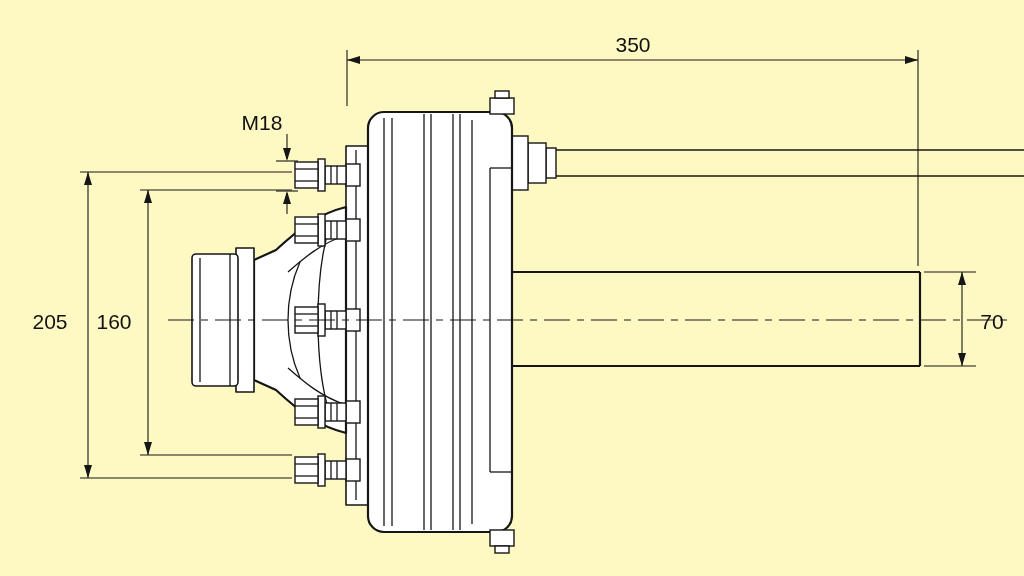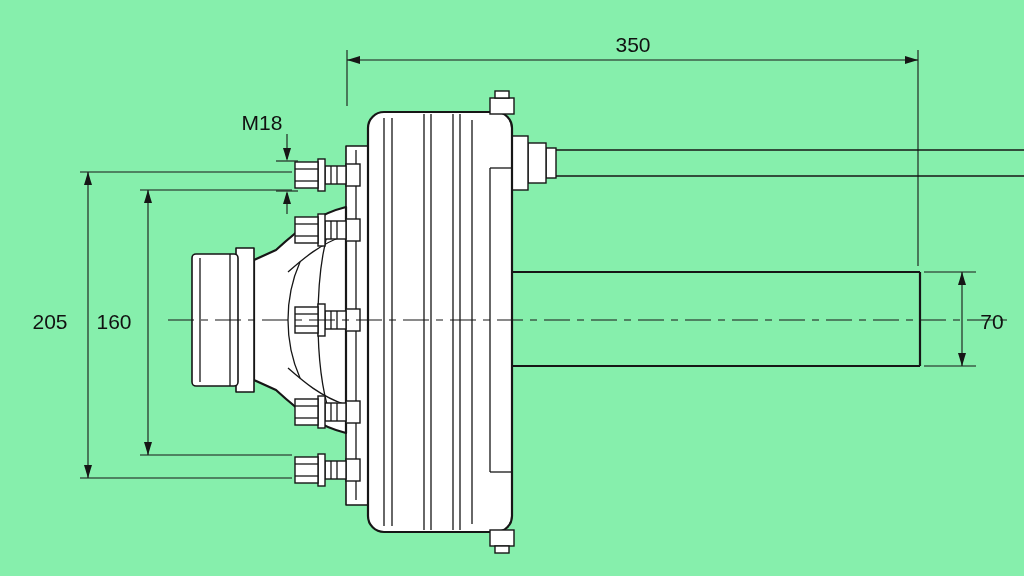--- a/index.html
+++ b/index.html
@@ -1,17 +1,17 @@
 <!DOCTYPE html>
 <html><head>
 <meta charset="utf-8">
 <style>
   html,body { margin:0; padding:0; background:#ffffff; }
   .canvas {
-    width:1024px; height:576px; background:#86efac;
+    width:1024px; height:576px; background:#fef9c3;
     position:relative; overflow:hidden;
     font-family:"Liberation Sans", sans-serif;
   }
   svg { display:block; }
   .outline  { fill:#ffffff; stroke:#161616; stroke-width:2.2; stroke-linejoin:round; }
   .outline2 { fill:#ffffff; stroke:#161616; stroke-width:1.6; stroke-linejoin:round; }
   .thin     { fill:none;    stroke:#161616; stroke-width:1.3; }
   .thinf    { fill:#ffffff; stroke:#161616; stroke-width:1.4; }
   .dim      { fill:none;    stroke:#161616; stroke-width:1.1; }
   .arrow    { fill:#161616; stroke:none; }

